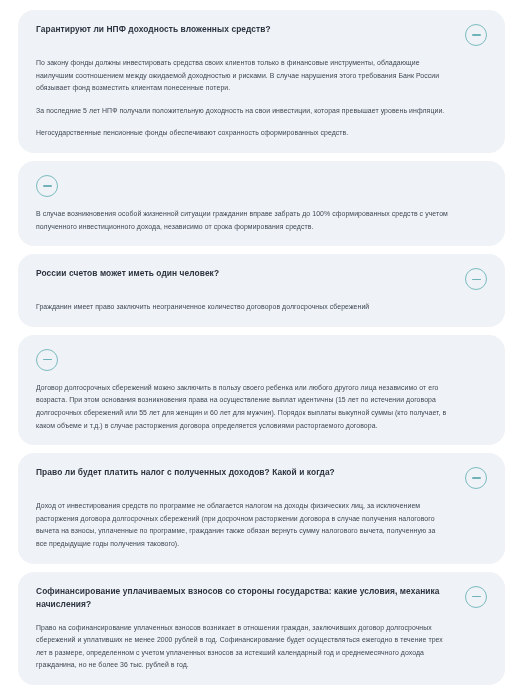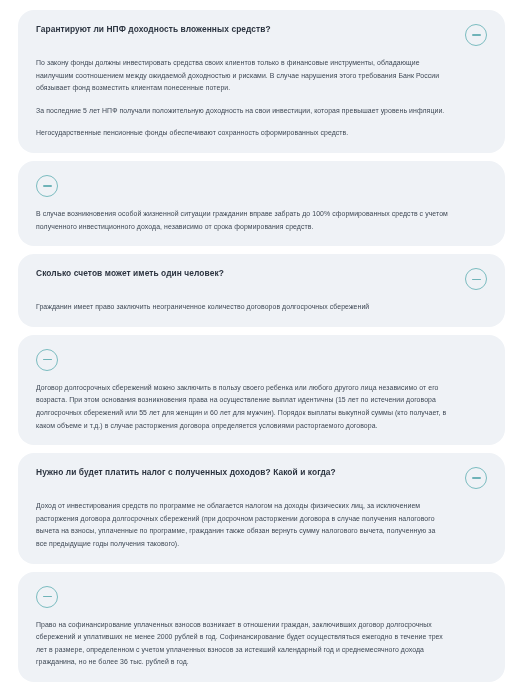--- a/index.html
+++ b/index.html
@@ -109,52 +109,53 @@
         <button class="faq-toggle">
           <span class="bar"></span>
         </button>
       </div>
       <div class="faq-body">
         <p>В случае возникновения особой жизненной ситуации гражданин вправе забрать до 100% сформированных средств с учетом полученного инвестиционного дохода, независимо от срока формирования средств.</p>
       </div>
     </div>
     <div class="faq-item">
       <div class="faq-head">
-        <h3 class="faq-question">Сколько счетов может иметь один человек?</h3>
+        <h3 class="faq-question">России счетов может иметь один человек?</h3>
         <button class="faq-toggle">
           <span class="bar"></span>
         </button>
       </div>
       <div class="faq-body">
         <p>Гражданин имеет право заключить неограниченное количество договоров долгосрочных сбережений</p>
       </div>
     </div>
     <div class="faq-item">
       <div class="faq-head">
         <button class="faq-toggle">
           <span class="bar"></span>
         </button>
       </div>
       <div class="faq-body">
         <p>Договор долгосрочных сбережений можно заключить в пользу своего ребенка или любого другого лица независимо от его возраста. При этом основания возникновения права на осуществление выплат идентичны (15 лет по истечении договора долгосрочных сбережений или 55 лет для женщин и 60 лет для мужчин). Порядок выплаты выкупной суммы (кто получает, в каком объеме и т.д.) в случае расторжения договора определяется условиями расторгаемого договора.</p>
       </div>
     </div>
     <div class="faq-item">
       <div class="faq-head">
-        <h3 class="faq-question">Нужно ли будет платить налог с полученных доходов? Какой и когда?</h3>
+        <h3 class="faq-question">Право ли будет платить налог с полученных доходов? Какой и когда?</h3>
         <button class="faq-toggle">
           <span class="bar"></span>
         </button>
       </div>
       <div class="faq-body">
         <p>Доход от инвестирования средств по программе не облагается налогом на доходы физических лиц, за исключением расторжения договора долгосрочных сбережений (при досрочном расторжении договора в случае получения налогового вычета на взносы, уплаченные по программе, гражданин также обязан вернуть сумму налогового вычета, полученную за все предыдущие годы получения такового).</p>
       </div>
     </div>
     <div class="faq-item">
       <div class="faq-head">
+        <h3 class="faq-question">Софинансирование уплачиваемых взносов со стороны государства: какие условия, механика начисления?</h3>
         <button class="faq-toggle">
           <span class="bar"></span>
         </button>
       </div>
       <div class="faq-body">
         <p>Право на софинансирование уплаченных взносов возникает в отношении граждан, заключивших договор долгосрочных сбережений и уплативших не менее 2000 рублей в год. Софинансирование будет осуществляться ежегодно в течение трех лет в размере, определенном с учетом уплаченных взносов за истекший календарный год и среднемесячного дохода гражданина, но не более 36 тыс. рублей в год.</p>
       </div>
     </div>
   </div>
 

